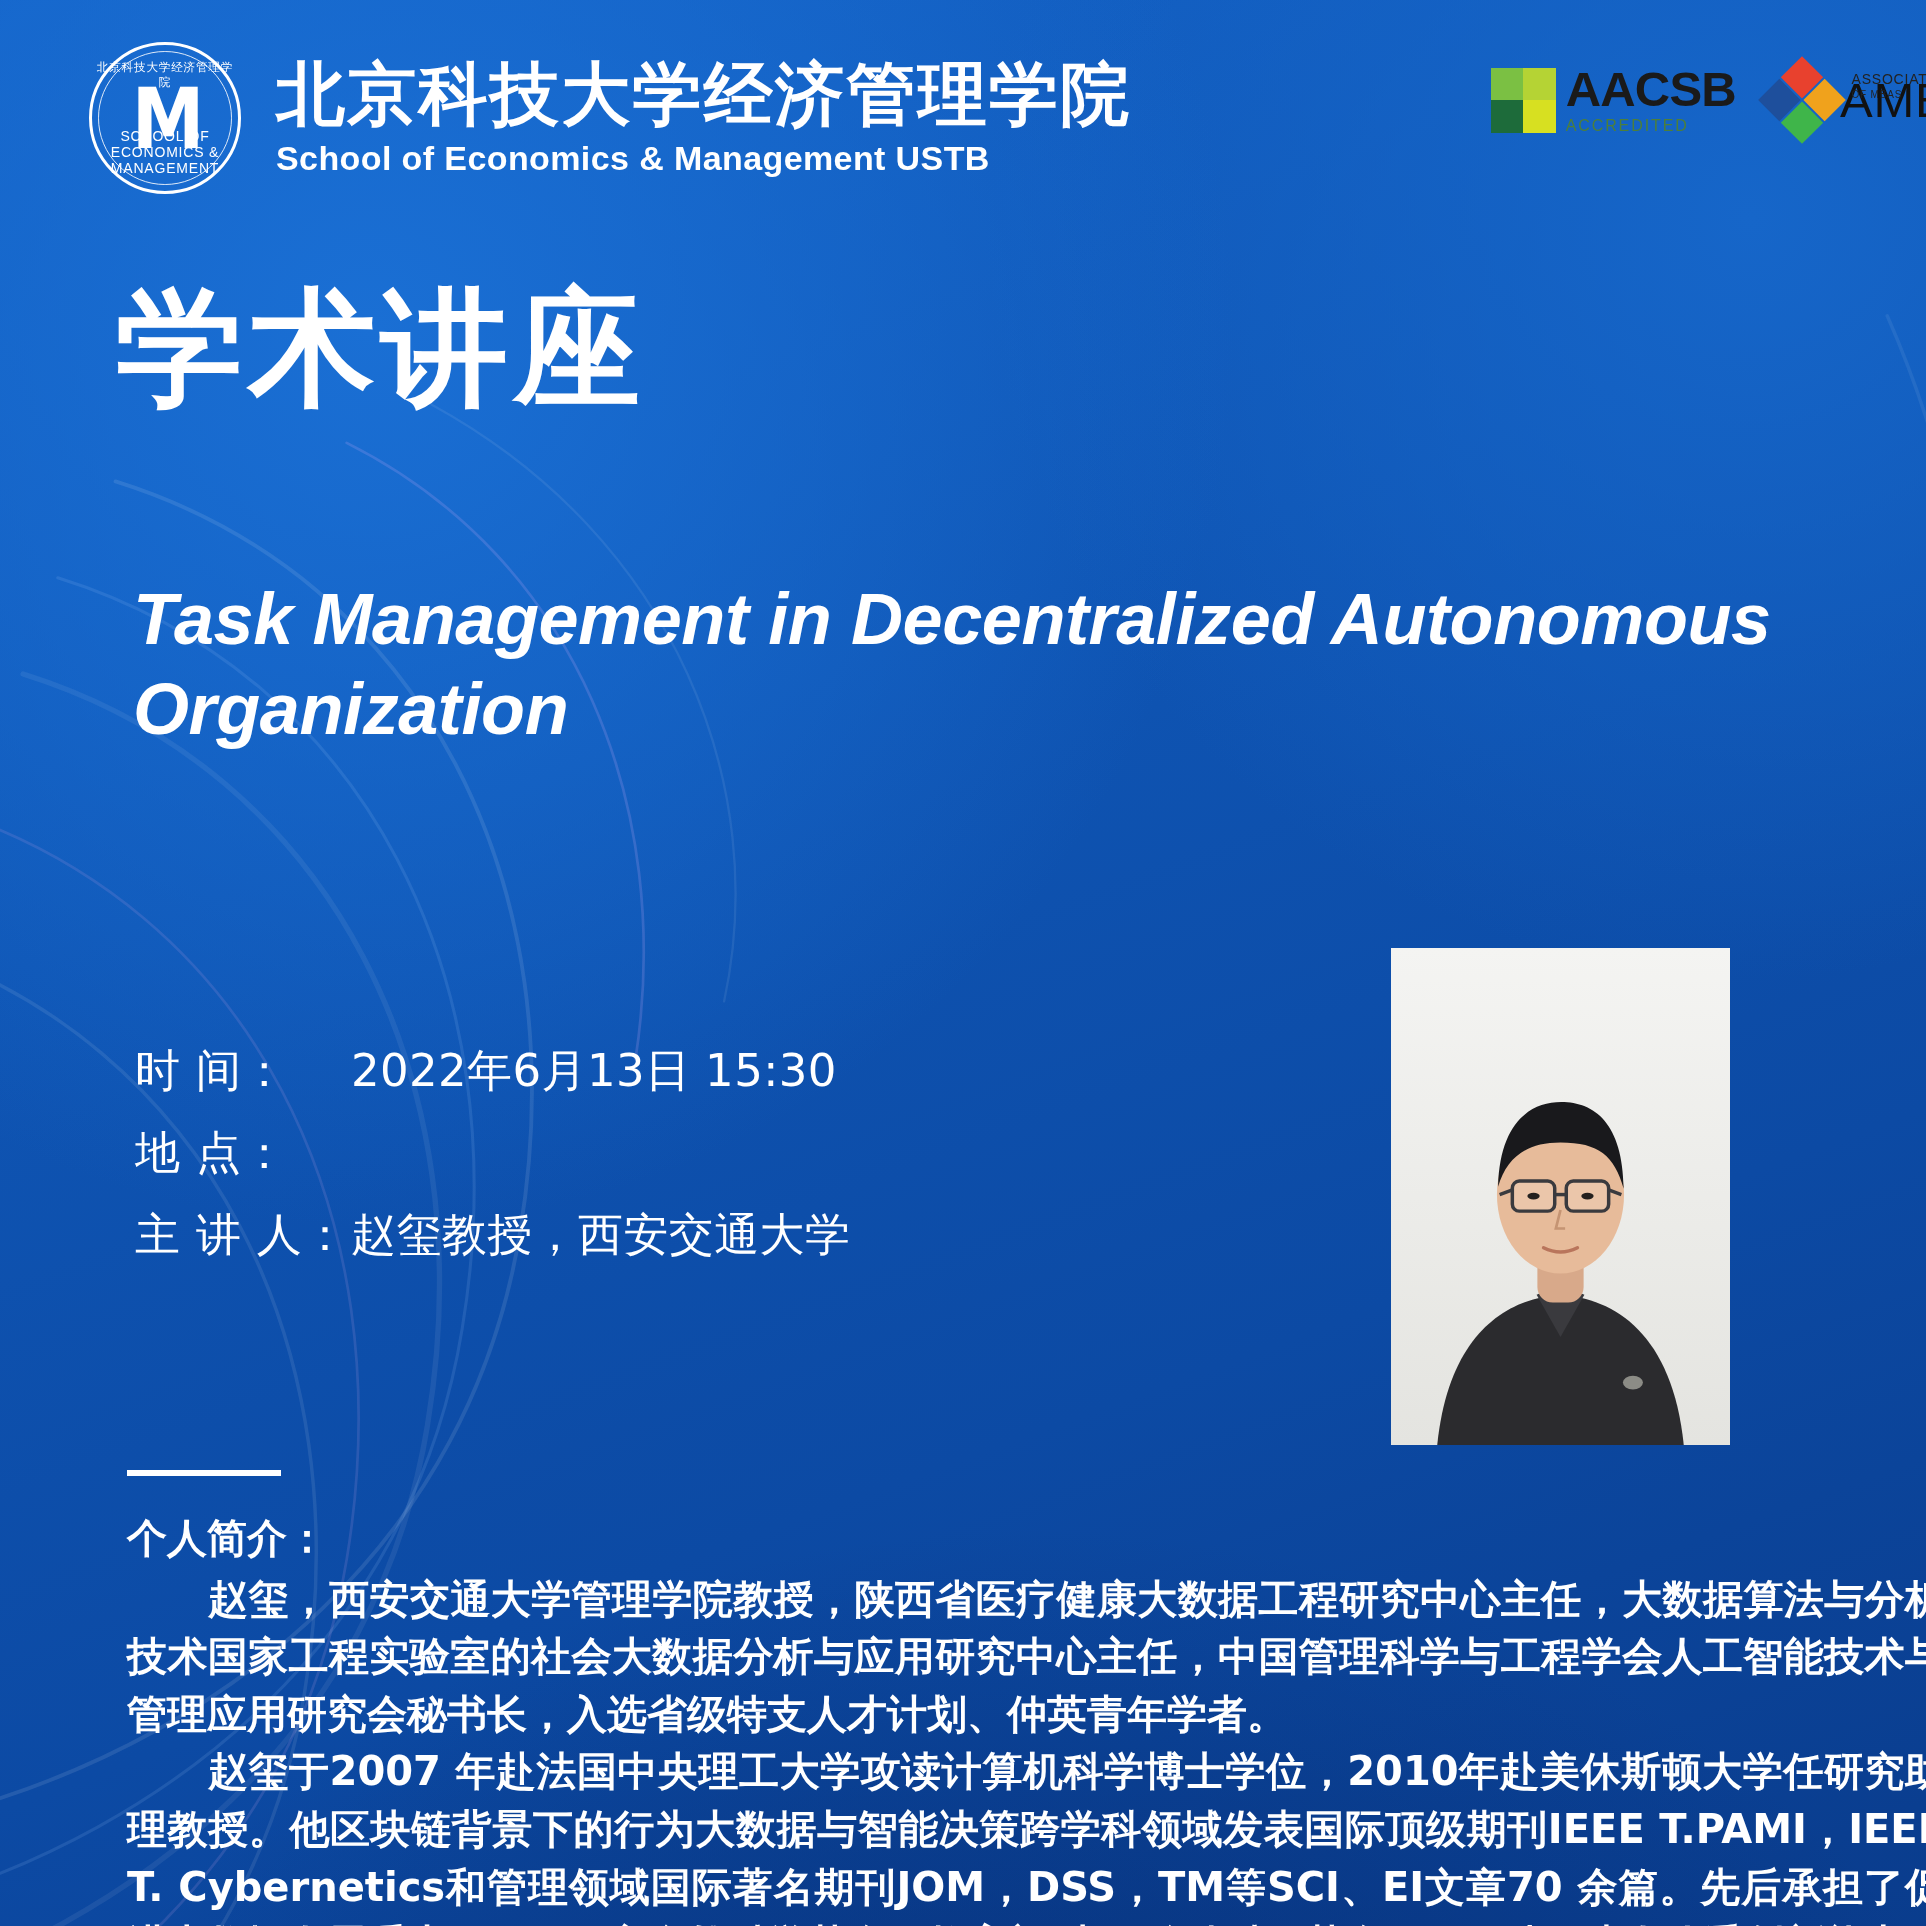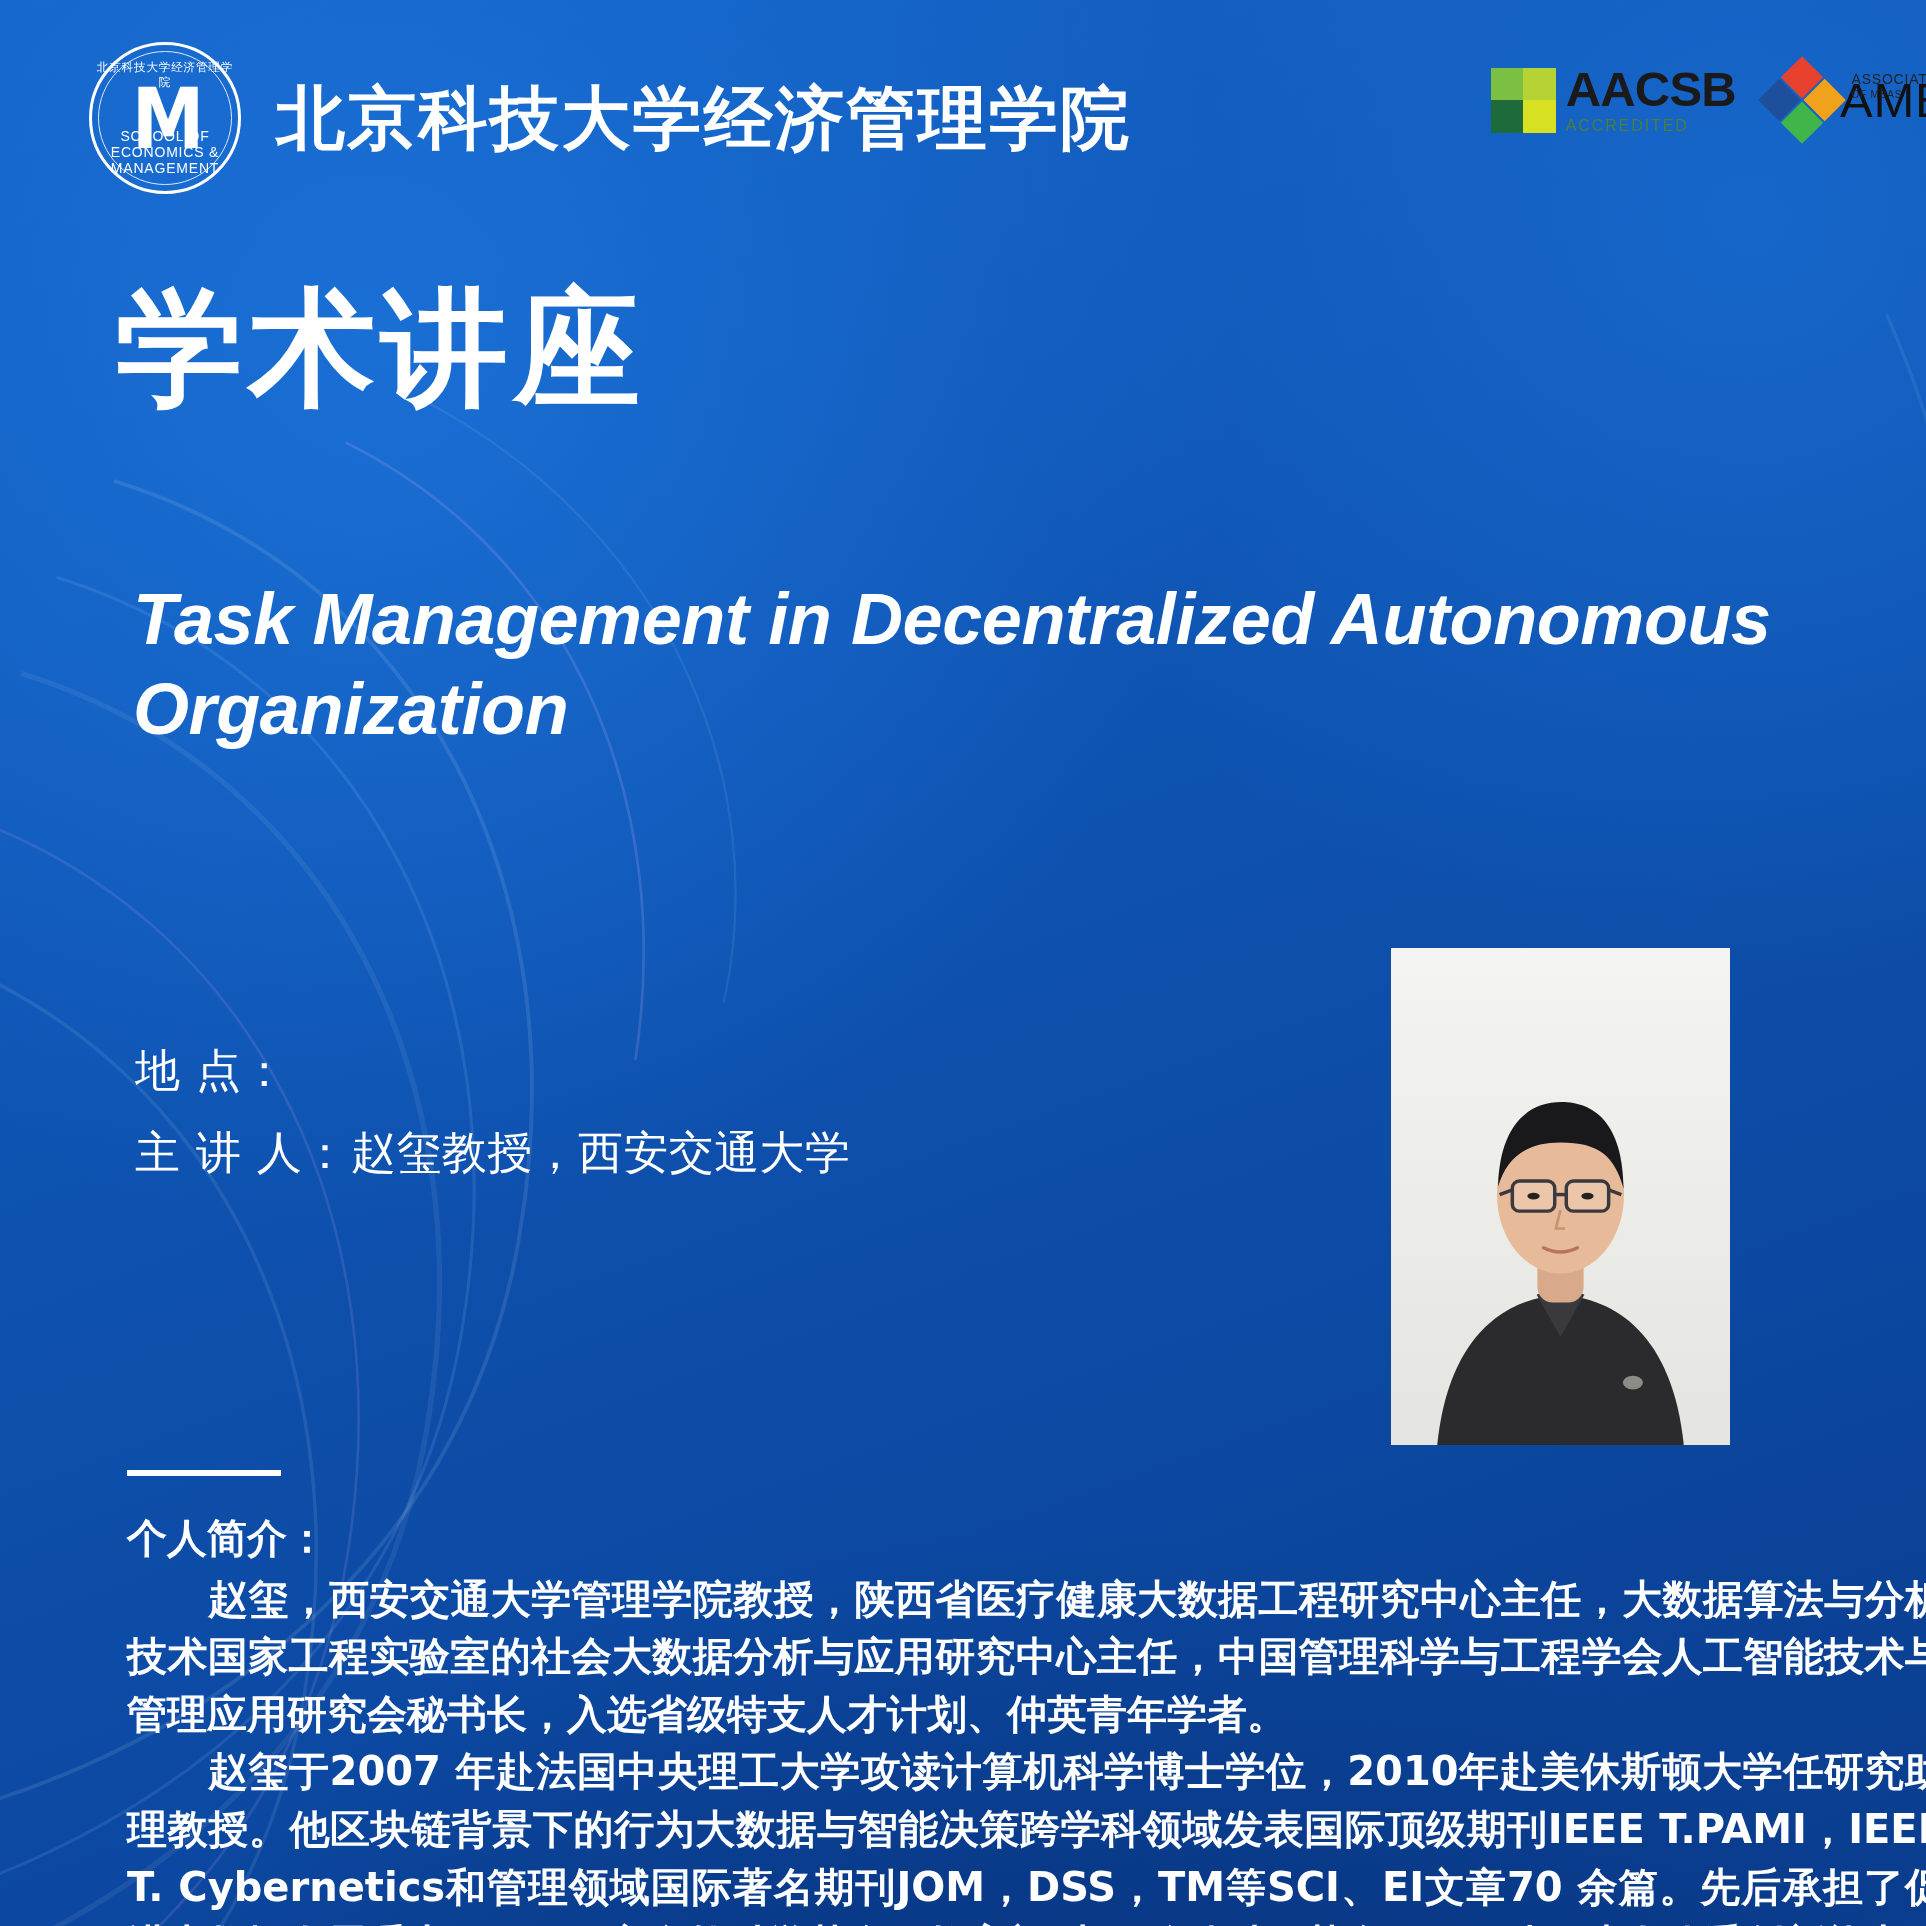--- a/index.html
+++ b/index.html
@@ -307,20 +307,21 @@
   <div class="header">
 
     <div class="sem-logo">
       <div class="sem-seal">
         <div class="sem-seal-top">北京科技大学经济管理学院</div>
         <div class="sem-seal-mark">M</div>
         <div class="sem-seal-bottom">SCHOOL OF ECONOMICS &amp; MANAGEMENT</div>
       </div>
       <div class="sem-names">
         <div class="sem-cn">北京科技大学经济管理学院</div>
+        <div class="sem-en">School of Economics &amp; Management USTB</div>
       </div>
     </div>
 
     <div class="accred">
       <div class="aacsb">
         <div class="aacsb-grid">
           <i></i>
             <i></i>
             <i></i>
             <i></i>
@@ -383,20 +384,24 @@
 
       <path d="M440 680 L428 728 L452 728" fill="none" stroke="#c59473" stroke-width="7"></path>
       <path d="M396 778 Q 440 800 484 778" fill="none" stroke="#b9755c" stroke-width="9" stroke-linecap="round"></path>
 
       <ellipse cx="628" cy="1128" rx="26" ry="18" fill="#8c8c86"></ellipse>
     </svg>
   </div>
 
   <div class="info">
     <div class="info-row">
+      <span class="info-label">时    间：</span>
+      <span class="info-value">2022年6月13日   15:30</span>
+    </div>
+    <div class="info-row">
       <span class="info-label">地    点：</span>
     </div>
     <div class="info-row">
       <span class="info-label">主 讲 人：</span>
       <span class="info-value">赵玺教授，西安交通大学</span>
     </div>
   </div>
 
   <div class="rule"></div>
 

